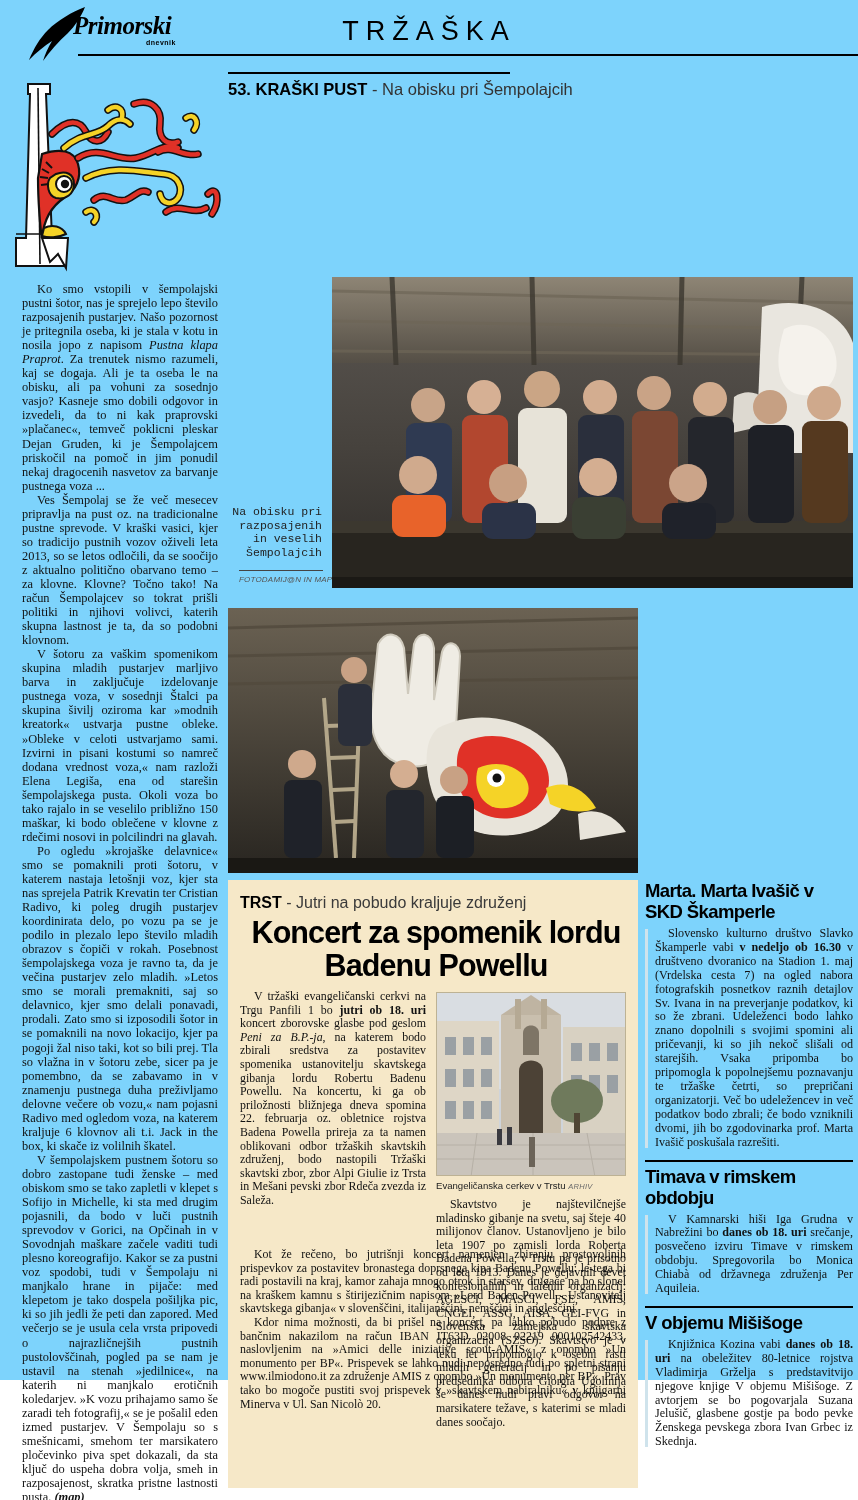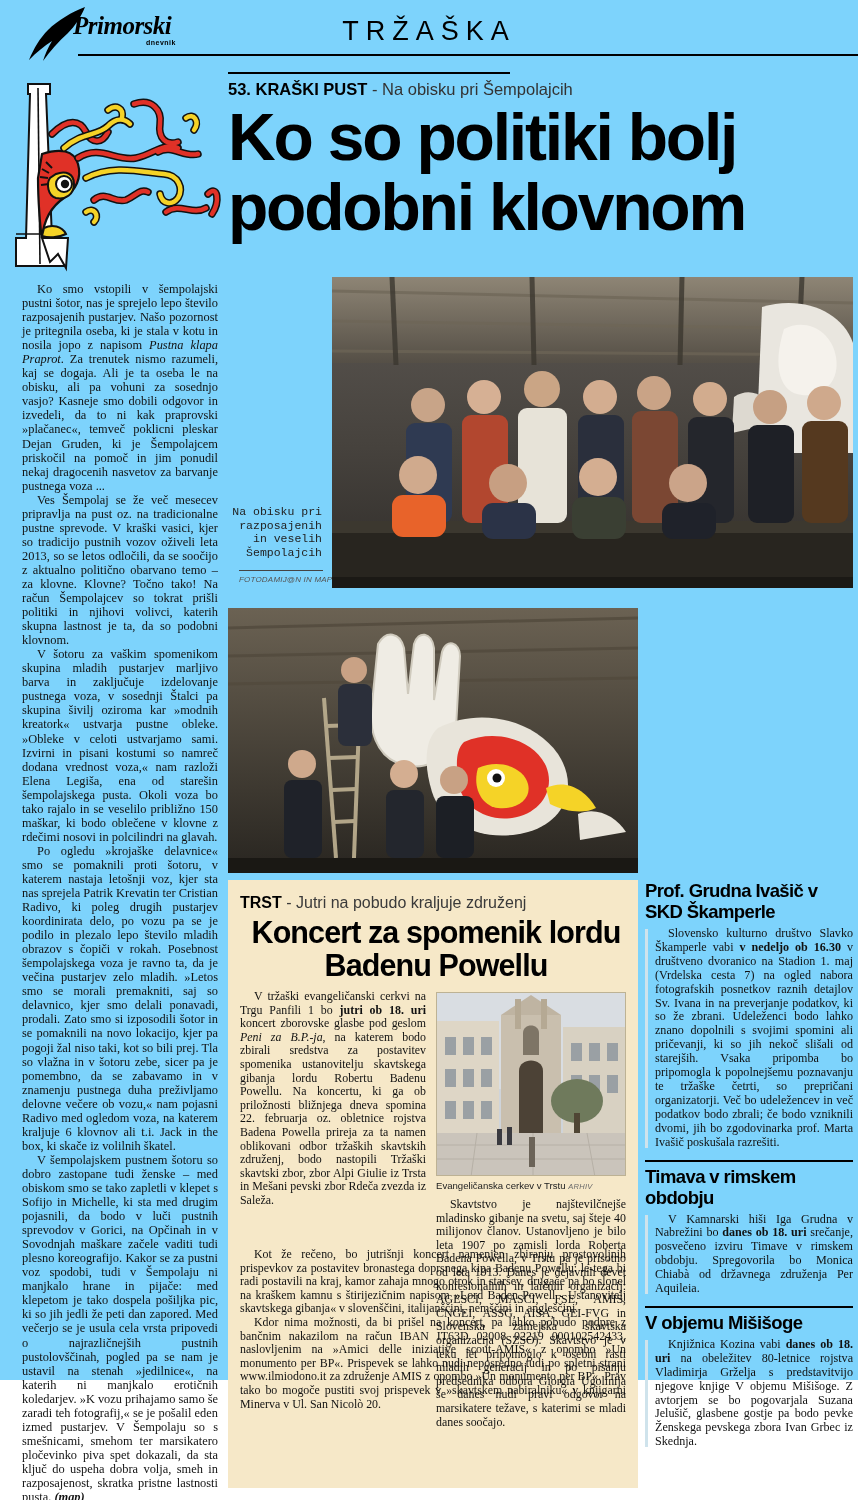--- a/index.html
+++ b/index.html
@@ -241,21 +241,20 @@
       <path d="M96 32 C104 26 112 30 110 40"></path>
       <path d="M174 40 C182 34 188 44 182 52"></path>
       <path d="M74 134 C82 128 88 138 82 144"></path>
     </g>
   </svg>
 
   <div class="head-rule"></div>
   <div class="kicker">
     <b>53. KRAŠKI PUST</b><span> - Na obisku pri Šempolajcih</span>
   </div>
-  <h1 class="headline">Ko so politiki bolj podobni klovnom</h1>
 
   <div class="photo-main">
     <svg width="521" height="311" viewBox="0 0 521 311" preserveAspectRatio="none">
       <defs>
         <linearGradient id="tentBg" x1="0" y1="0" x2="0" y2="1">
           <stop offset="0%" stop-color="#5d5853"></stop>
             <stop offset="55%" stop-color="#46423d"></stop>
             <stop offset="100%" stop-color="#2f2c29"></stop>
         </linearGradient>
         <linearGradient id="tentTop" x1="0" y1="0" x2="0" y2="1">
@@ -450,21 +449,21 @@
     <div class="trst-full">
       <p>Kot že rečeno, bo jutrišnji koncert namenjen zbiranju prostovoljnih prispevkov za postavitev bronastega doprsnega kipa Badenu Powellu: le-tega bi radi postavili na kraj, kamor zahaja mnogo otrok in staršev, drugače pa bo slonel na kraškem kamnu s štirijezičnim napisom »Lord Baden Powell - Ustanovitelj skavtskega gibanja« v slovenščini, italijanščini, nemščini in angleščini.</p>
       <p>Kdor nima možnosti, da bi prišel na koncert, pa lahko pobudo podpre z bančnim nakazilom na račun IBAN IT63D 02008 02219 000102542433, naslovljenim na »Amici delle iniziative scout-AMIS« z opombo »Un monumento per BP«. Prispevek se lahko nudi neposredno tudi po spletni strani www.ilmiodono.it za združenje AMIS z opombo »Un monumento per BP«. Prav tako bo mogoče pustiti svoj prispevek v »skavtskem nabiralniku« v knjigarni Minerva v Ul. San Nicolò 20.</p>
     </div>
   </div>
 
   <div class="side-col">
 
     <div class="side-item first">
 
-      <h3 class="side-head">Prof. Grudna Ivašič v SKD Škamperle</h3>
+      <h3 class="side-head">Marta. Marta Ivašič v SKD Škamperle</h3>
       <div class="side-body">
         <p><span>Slovensko kulturno društvo Slavko Škamperle vabi </span><b>v nedeljo ob 16.30</b><span> v društveno dvoranico na Stadion 1. maj (Vrdelska cesta 7) na ogled nabora fotografskih posnetkov raznih detajlov Sv. Ivana in na preverjanje podatkov, ki so že zbrani. Udeleženci bodo lahko znano dopolnili s svojimi spomini ali pričevanji, ki so jih nekoč slišali od starejših. Vsaka pripomba bo pripomogla k popolnejšemu poznavanju te tržaške četrti, so prepričani organizatorji. Več bo udeležencev in več podatkov bodo zbrali; če bodo vzniknili dvomi, jih bo zgodovinarka prof. Marta Ivašič poskušala razrešiti.</span></p>
       </div>
     </div>
 
     <div class="side-item">
       <div class="side-rule"></div>
       <h3 class="side-head">Timava v rimskem obdobju</h3>
       <div class="side-body">
         <p><span>V Kamnarski hiši Iga Grudna v Nabrežini bo </span><b>danes ob 18. uri</b><span> srečanje, posvečeno izviru Timave v rimskem obdobju. Spregovorila bo Monica Chiabà od državnega združenja Per Aquileia.</span></p>

